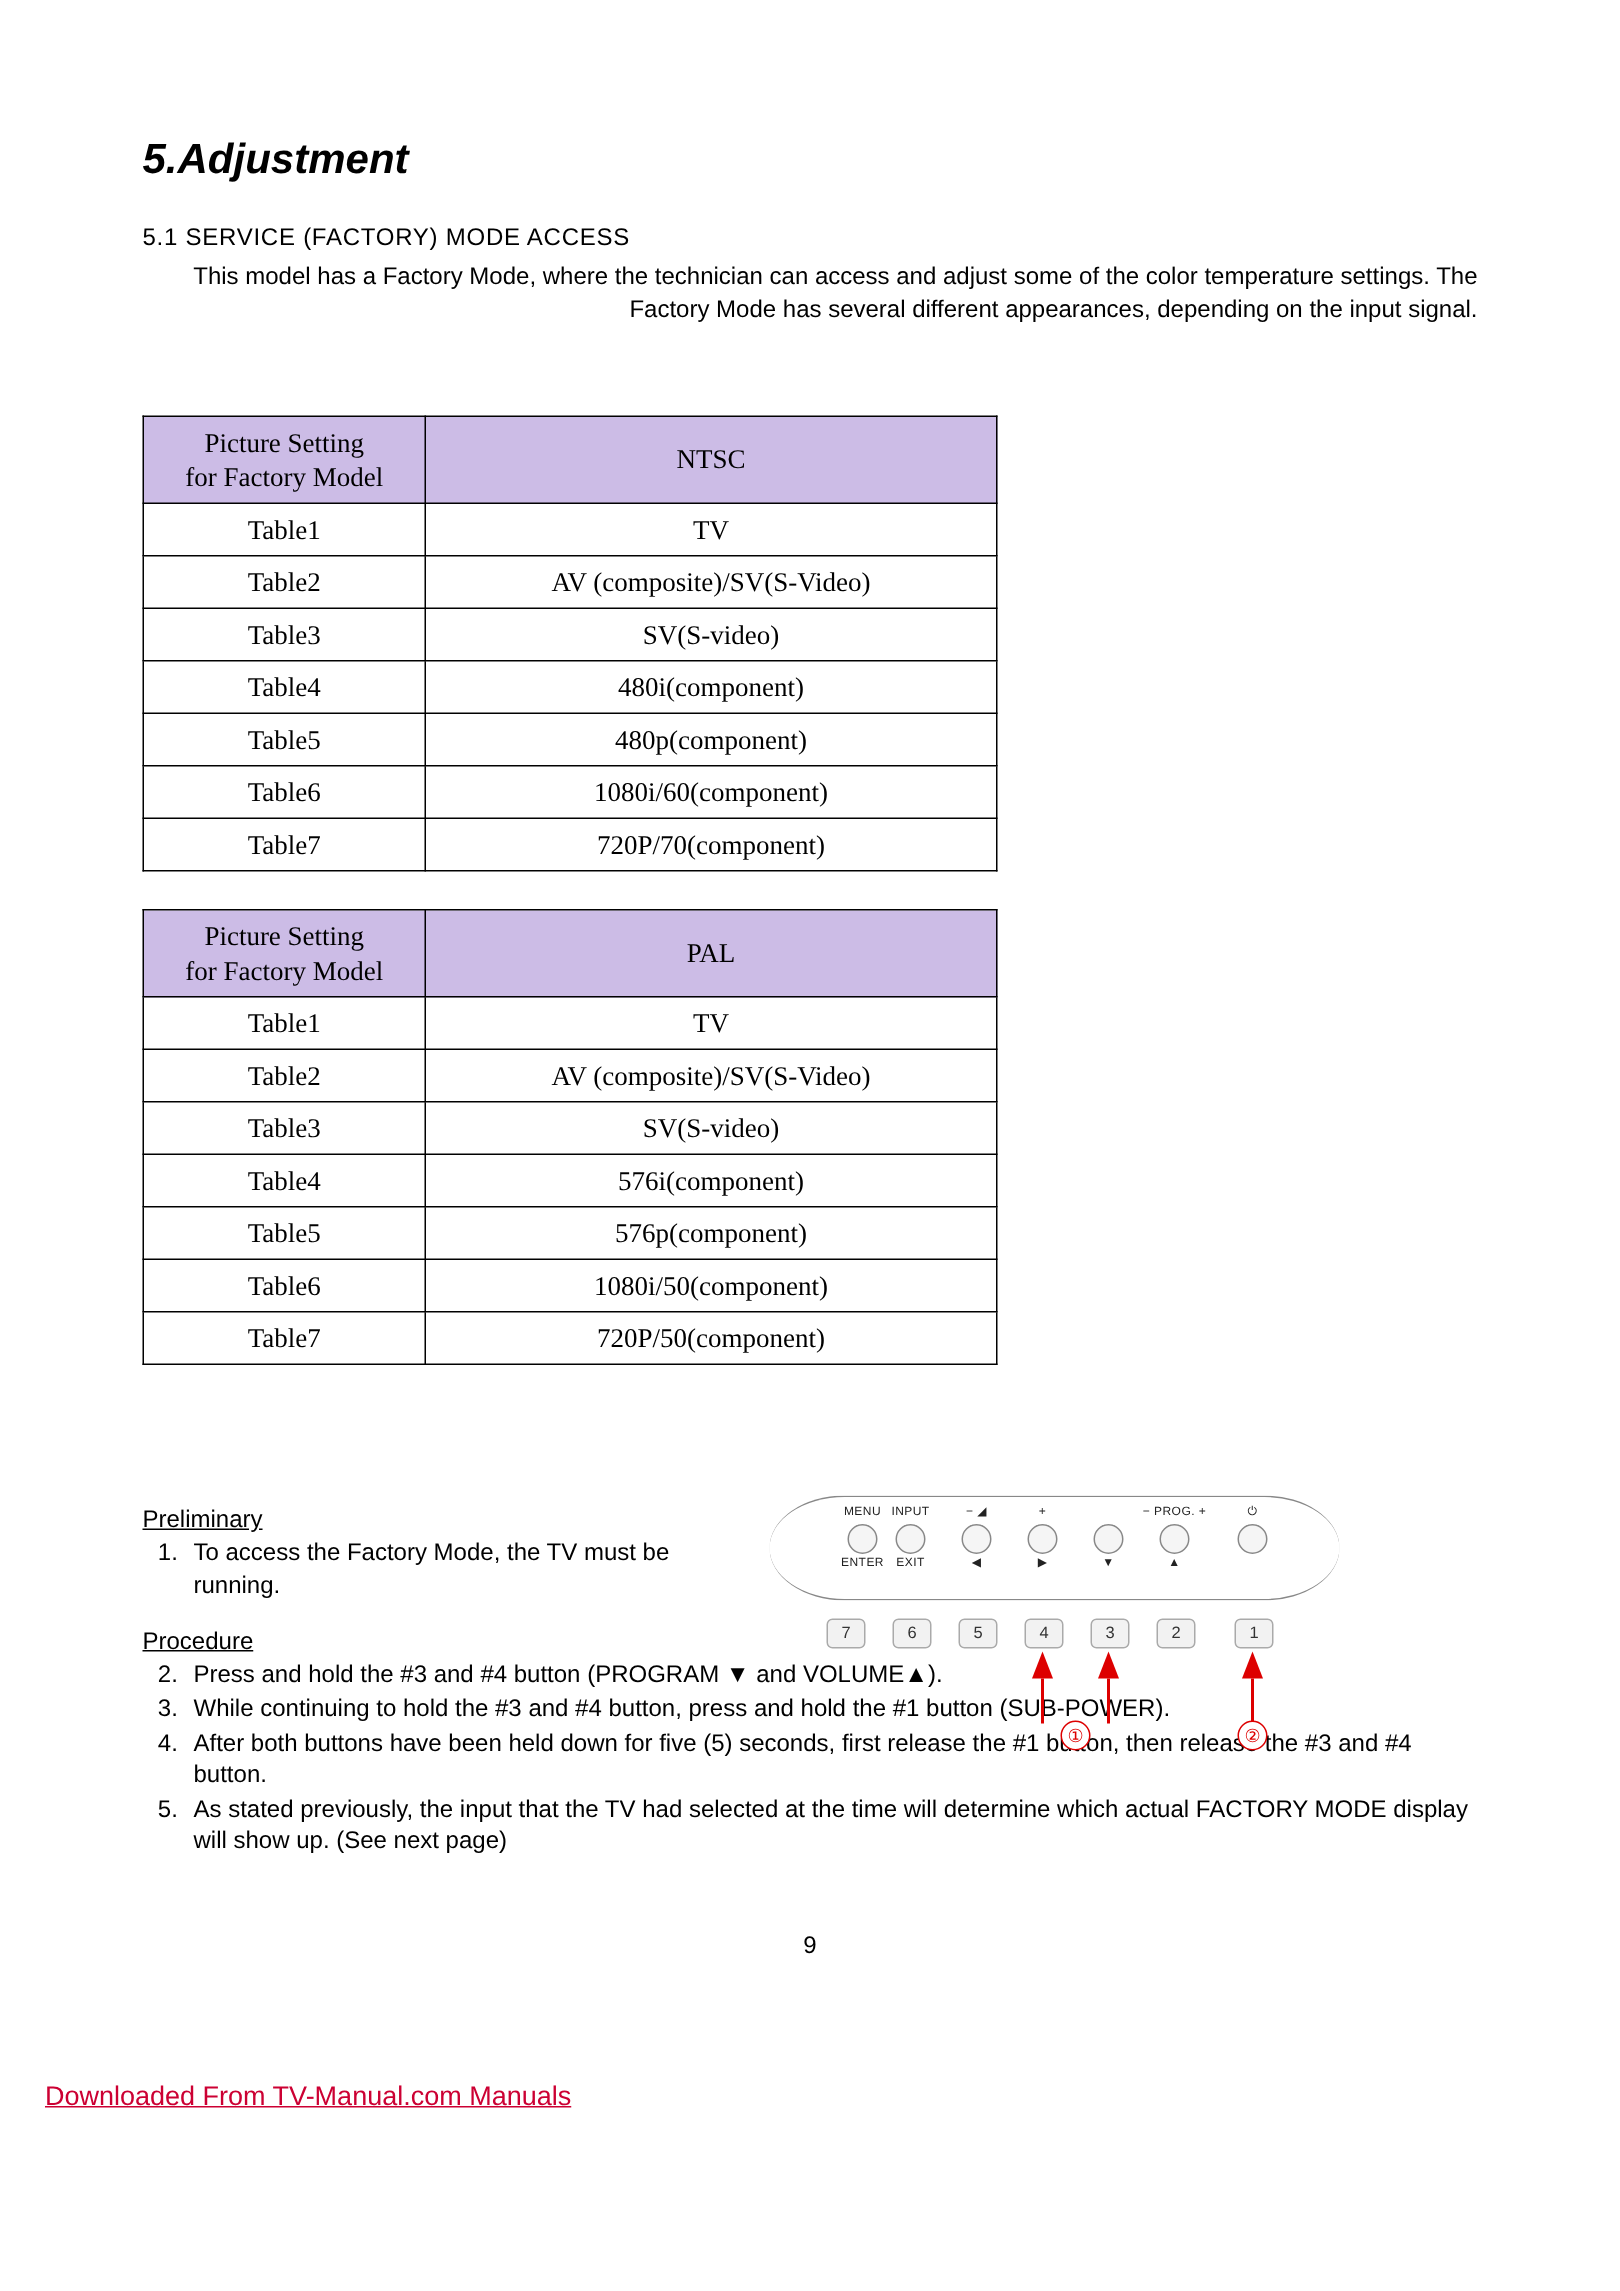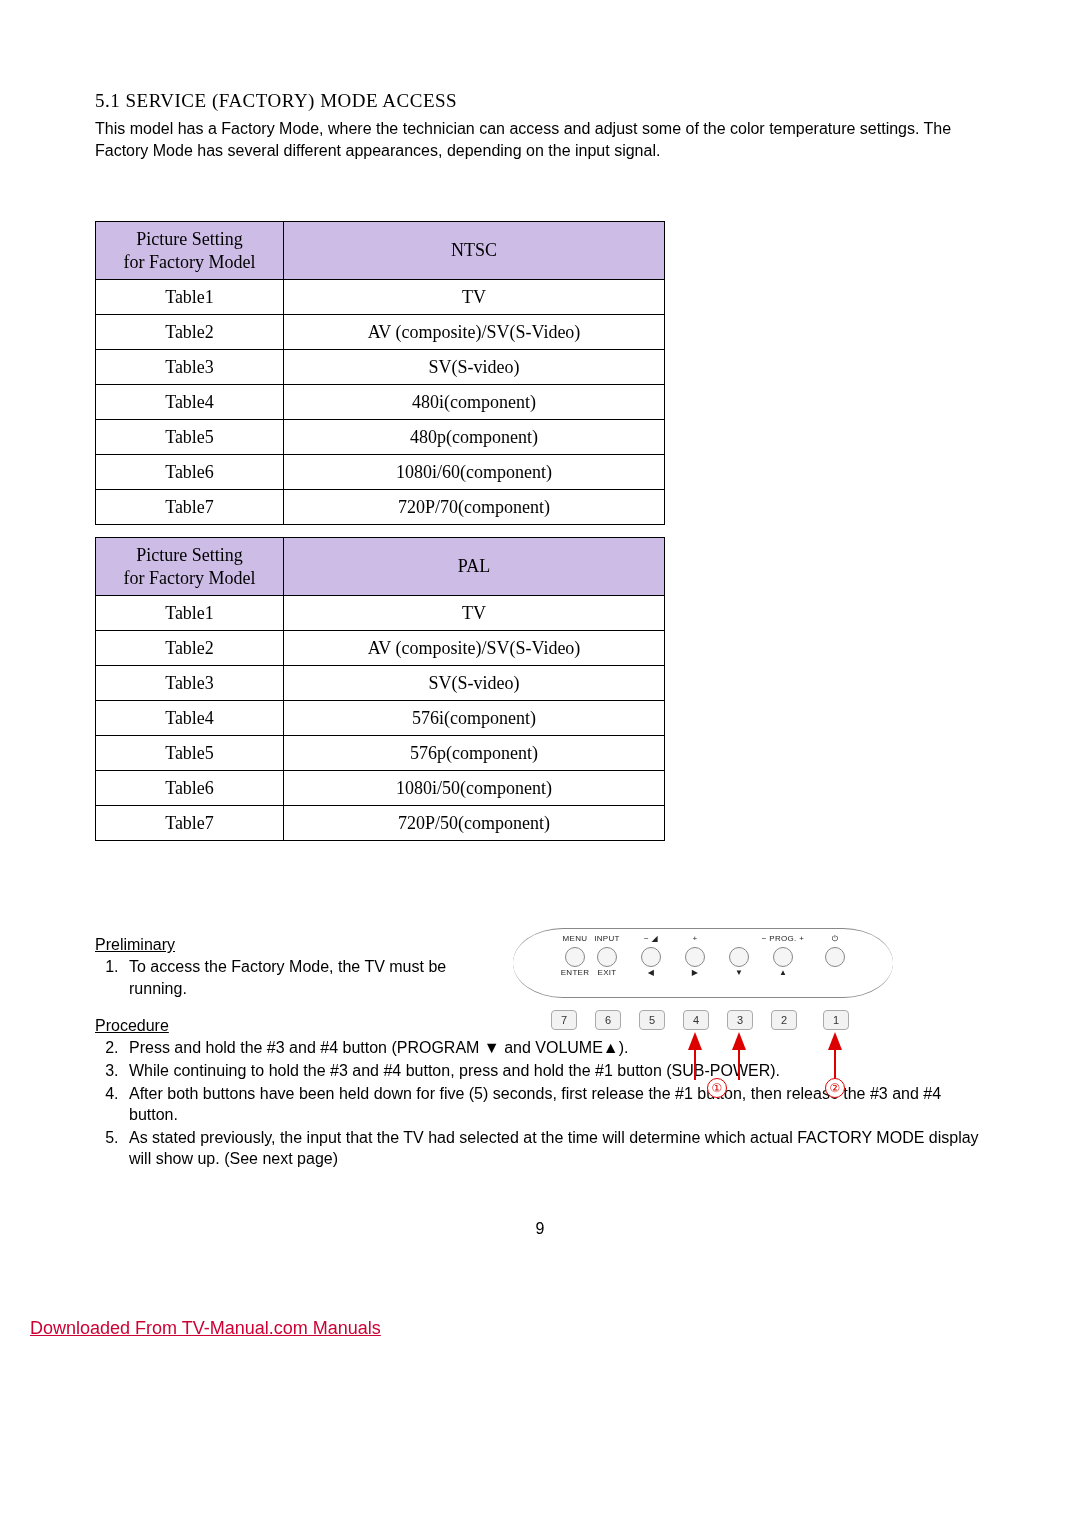--- a/index.html
+++ b/index.html
@@ -14,34 +14,34 @@
     padding: 90px 95px 40px 95px;
     box-sizing: border-box;
   }
   .title {
     font-size: 28px;
     font-weight: bold;
     font-style: italic;
     margin-bottom: 28px;
   }
   .section-heading {
-    font-size: 19px;
+    font-size: 16px;
     letter-spacing: 0.5px;
     margin-bottom: 6px;
-    font-family: Liberation Serif, serif;
   }
   .intro {
     font-size: 16px;
     line-height: 1.35;
     margin-bottom: 60px;
+    text-align: right;
   }
   table.grid {
     border-collapse: collapse;
     width: 570px;
-    margin-bottom: 12px;
+    margin-bottom: 25px;
     padding-left: 24px;
   }
   table.grid td, table.grid th {
     border: 1px solid #000;
     font-family: "Times New Roman", Times, serif;
     font-size: 18px;
     font-weight: normal;
     text-align: center;
     vertical-align: middle;
     padding: 4px 6px;
@@ -174,20 +174,21 @@
     line-height: 18px;
     background: #fff;
   }
   .glyph { font-family: Arial, sans-serif; }
 </style>
 </head>
 <body>
 
 <div class="page">
 
+  <div class="title">5.Adjustment</div>
 
   <div class="section-heading">5.1 SERVICE (FACTORY) MODE ACCESS</div>
   <div class="intro">This model has a Factory Mode, where the technician can access and adjust some of the color temperature settings. The Factory Mode has several different appearances, depending on the input signal.</div>
 
   <table class="grid">
     <tbody>
         <tr>
       <td class="hcell hcell-left left">
         <span>Picture Setting</span><br>
         <span>for Factory Model</span>

